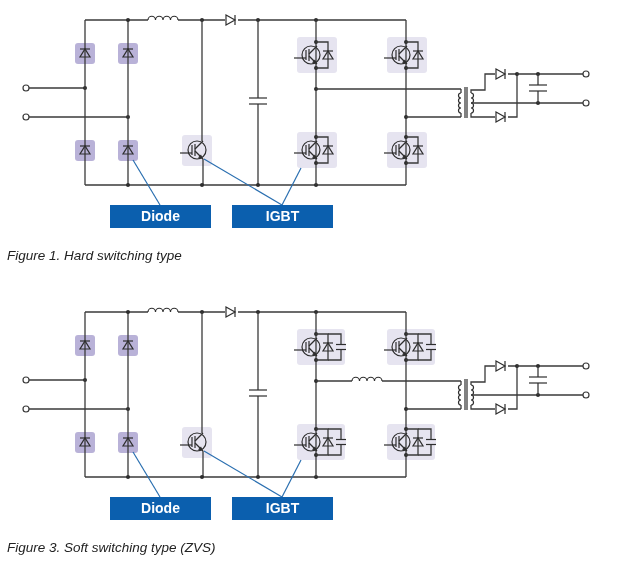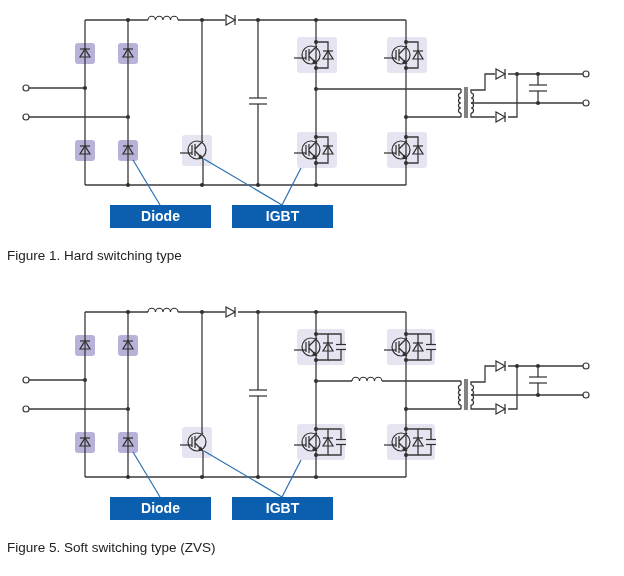--- a/index.html
+++ b/index.html
@@ -8,21 +8,21 @@
   .wire { stroke: #3a3a3a; stroke-width: 1.3; fill: none; }
   .dot { fill: #2e2e2e; }
   .term { fill: #ffffff; stroke: #3a3a3a; stroke-width: 1.2; }
   .hl-diode { fill: #b9b2d8; }
   .hl-igbt { fill: #e6e4f0; }
   .sym { stroke: #2e2e2e; stroke-width: 1.2; fill: none; }
   .sym-fill { fill: #2e2e2e; }
   .leader { stroke: #2a6fb0; stroke-width: 1.2; fill: none; }
   .label-box { fill: #0b5fae; }
   .label-text { fill: #ffffff; font-family: "Liberation Sans", sans-serif; font-weight: bold; font-size: 14px; }
-  .caption { position: absolute; left: 7px; font-size: 13.5px; color: #222; font-family: "Liberation Sans", sans-serif; }
+  .caption { position: absolute; left: 7px; font-size: 13.5px; color: #222; font-family: "Liberation Sans", sans-serif; font-style: italic; }
 </style>
 </head>
 <body>
 
 <svg id="canvas" width="624" height="576" viewBox="0 0 624 576" xmlns="http://www.w3.org/2000/svg">
     <g transform="translate(0,0)">
       <g>
         <rect x="75" y="43" width="20" height="21" rx="3" class="hl-diode"></rect>
         <rect x="118" y="43" width="20" height="21" rx="3" class="hl-diode"></rect>
         <rect x="75" y="140" width="20" height="21" rx="3" class="hl-diode"></rect>
@@ -406,13 +406,13 @@
       <polyline points="204,159 282,205" class="leader"></polyline>
       <polyline points="301,168 282,205" class="leader"></polyline>
       <rect x="110" y="205" width="101" height="23" class="label-box"></rect>
       <text x="160.5" y="221" text-anchor="middle" class="label-text">Diode</text>
       <rect x="232" y="205" width="101" height="23" class="label-box"></rect>
       <text x="282.5" y="221" text-anchor="middle" class="label-text">IGBT</text>
     </g>
   </svg>
 
 <div class="caption" style="top:248px">Figure 1. Hard switching type</div>
-<div class="caption" style="top:540px">Figure 5. Soft switching type (ZVS)</div>
+<div class="caption" style="top:540px">Figure 3. Soft switching type (ZVS)</div>
 
 </body></html>

